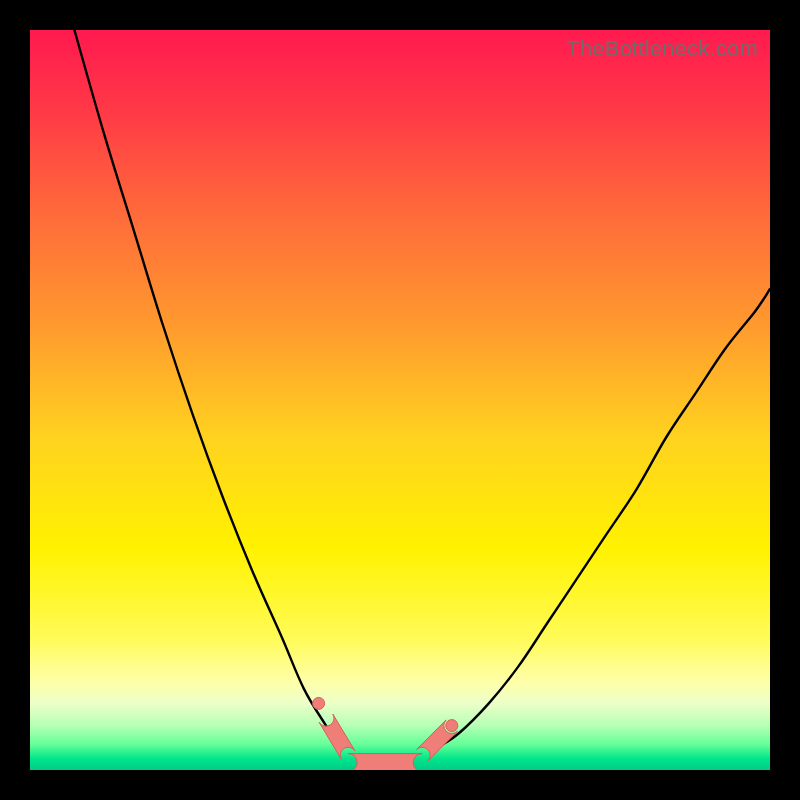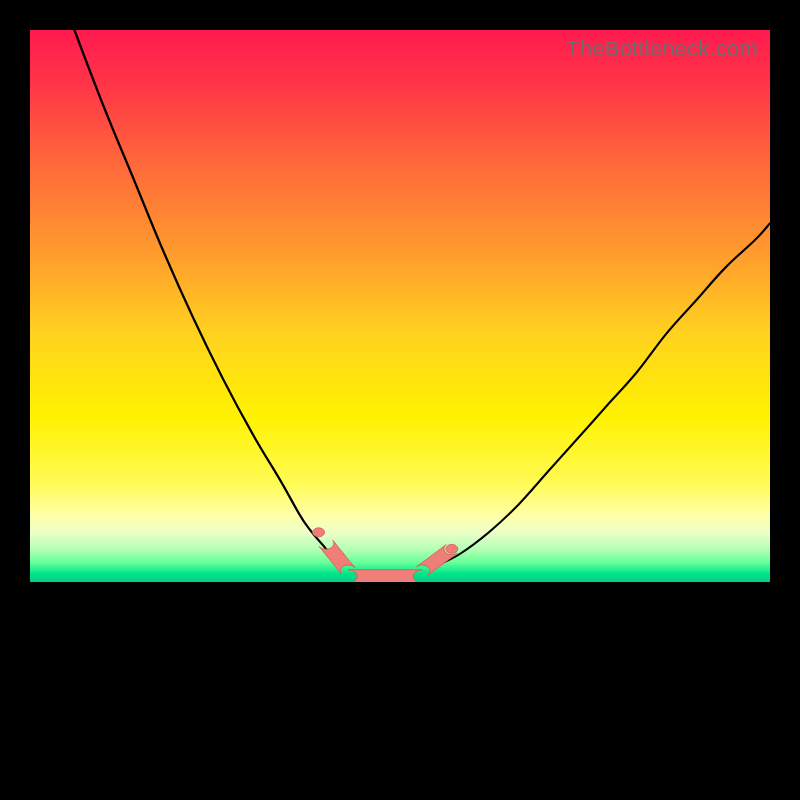--- a/index.html
+++ b/index.html
@@ -17,21 +17,21 @@
     left: 0;
     width: 800px;
     height: 800px;
     background: #000;
   }
   .plot-area {
     position: absolute;
     top: 30px;
     left: 30px;
     width: 740px;
-    height: 552px;
+    height: 740px;
     overflow: hidden;
   }
   .gradient {
     position: absolute;
     top: 0;
     left: 0;
     width: 100%;
     height: 100%;
   }
   .watermark {

